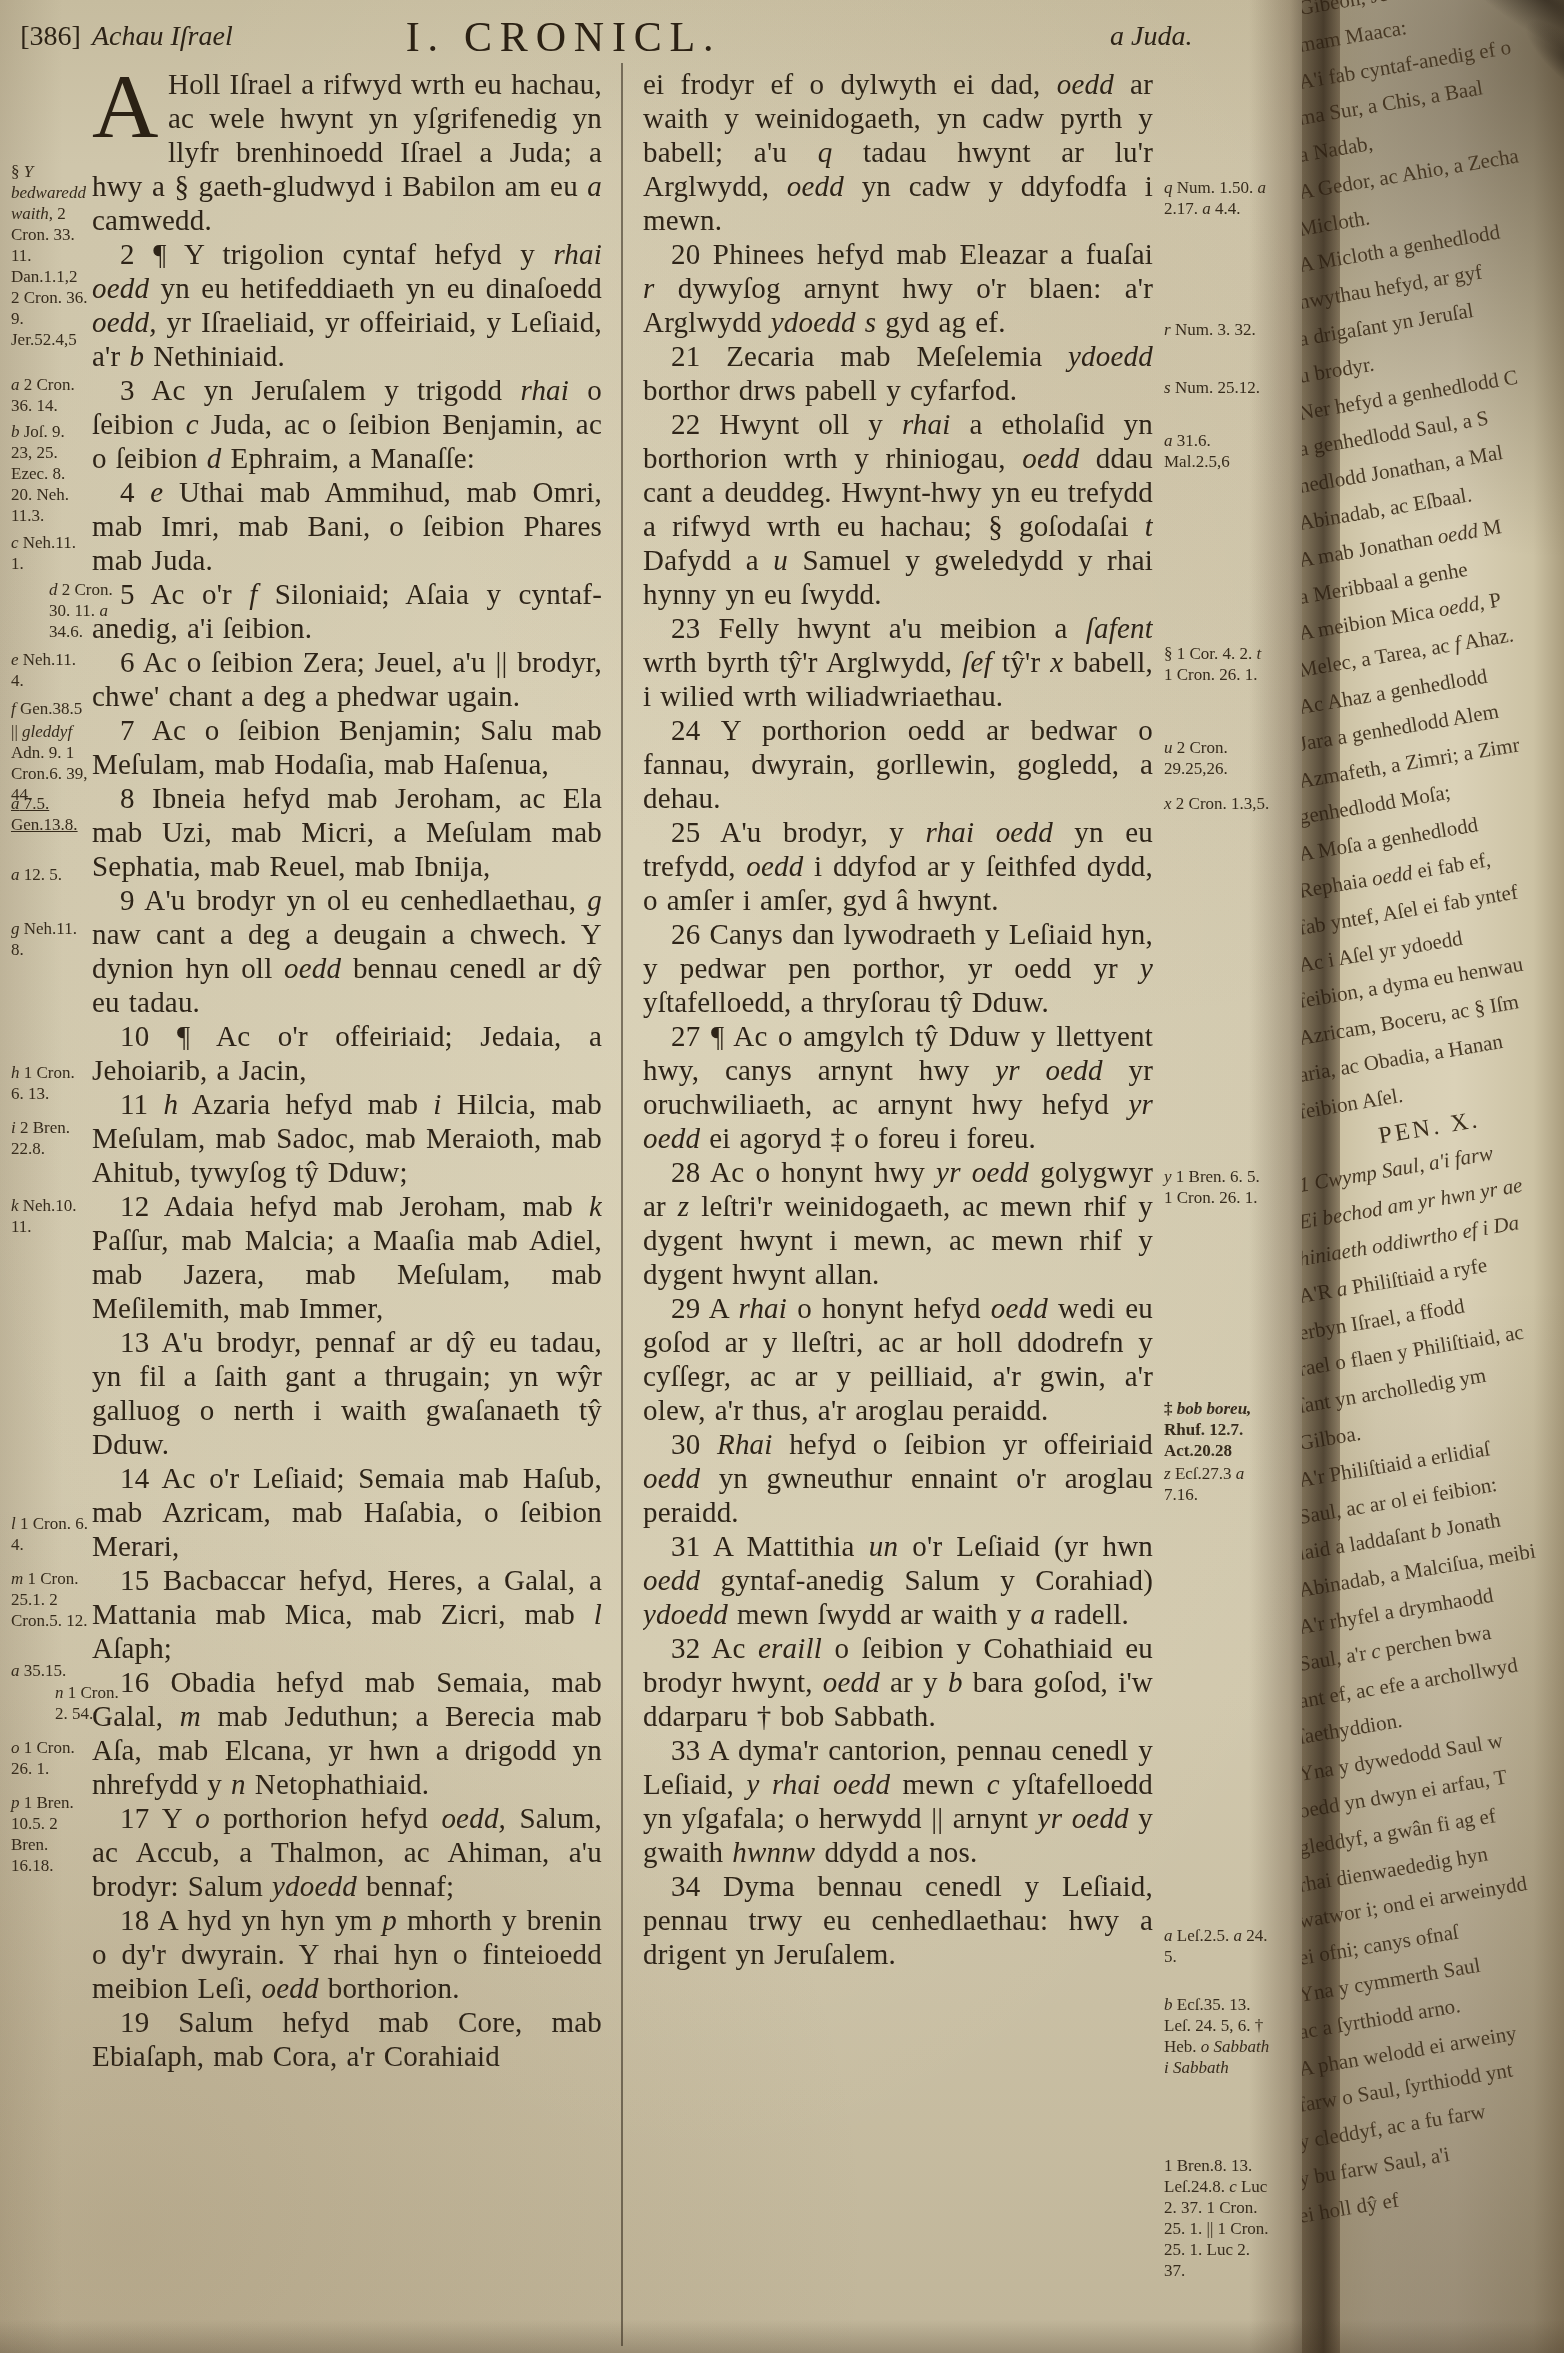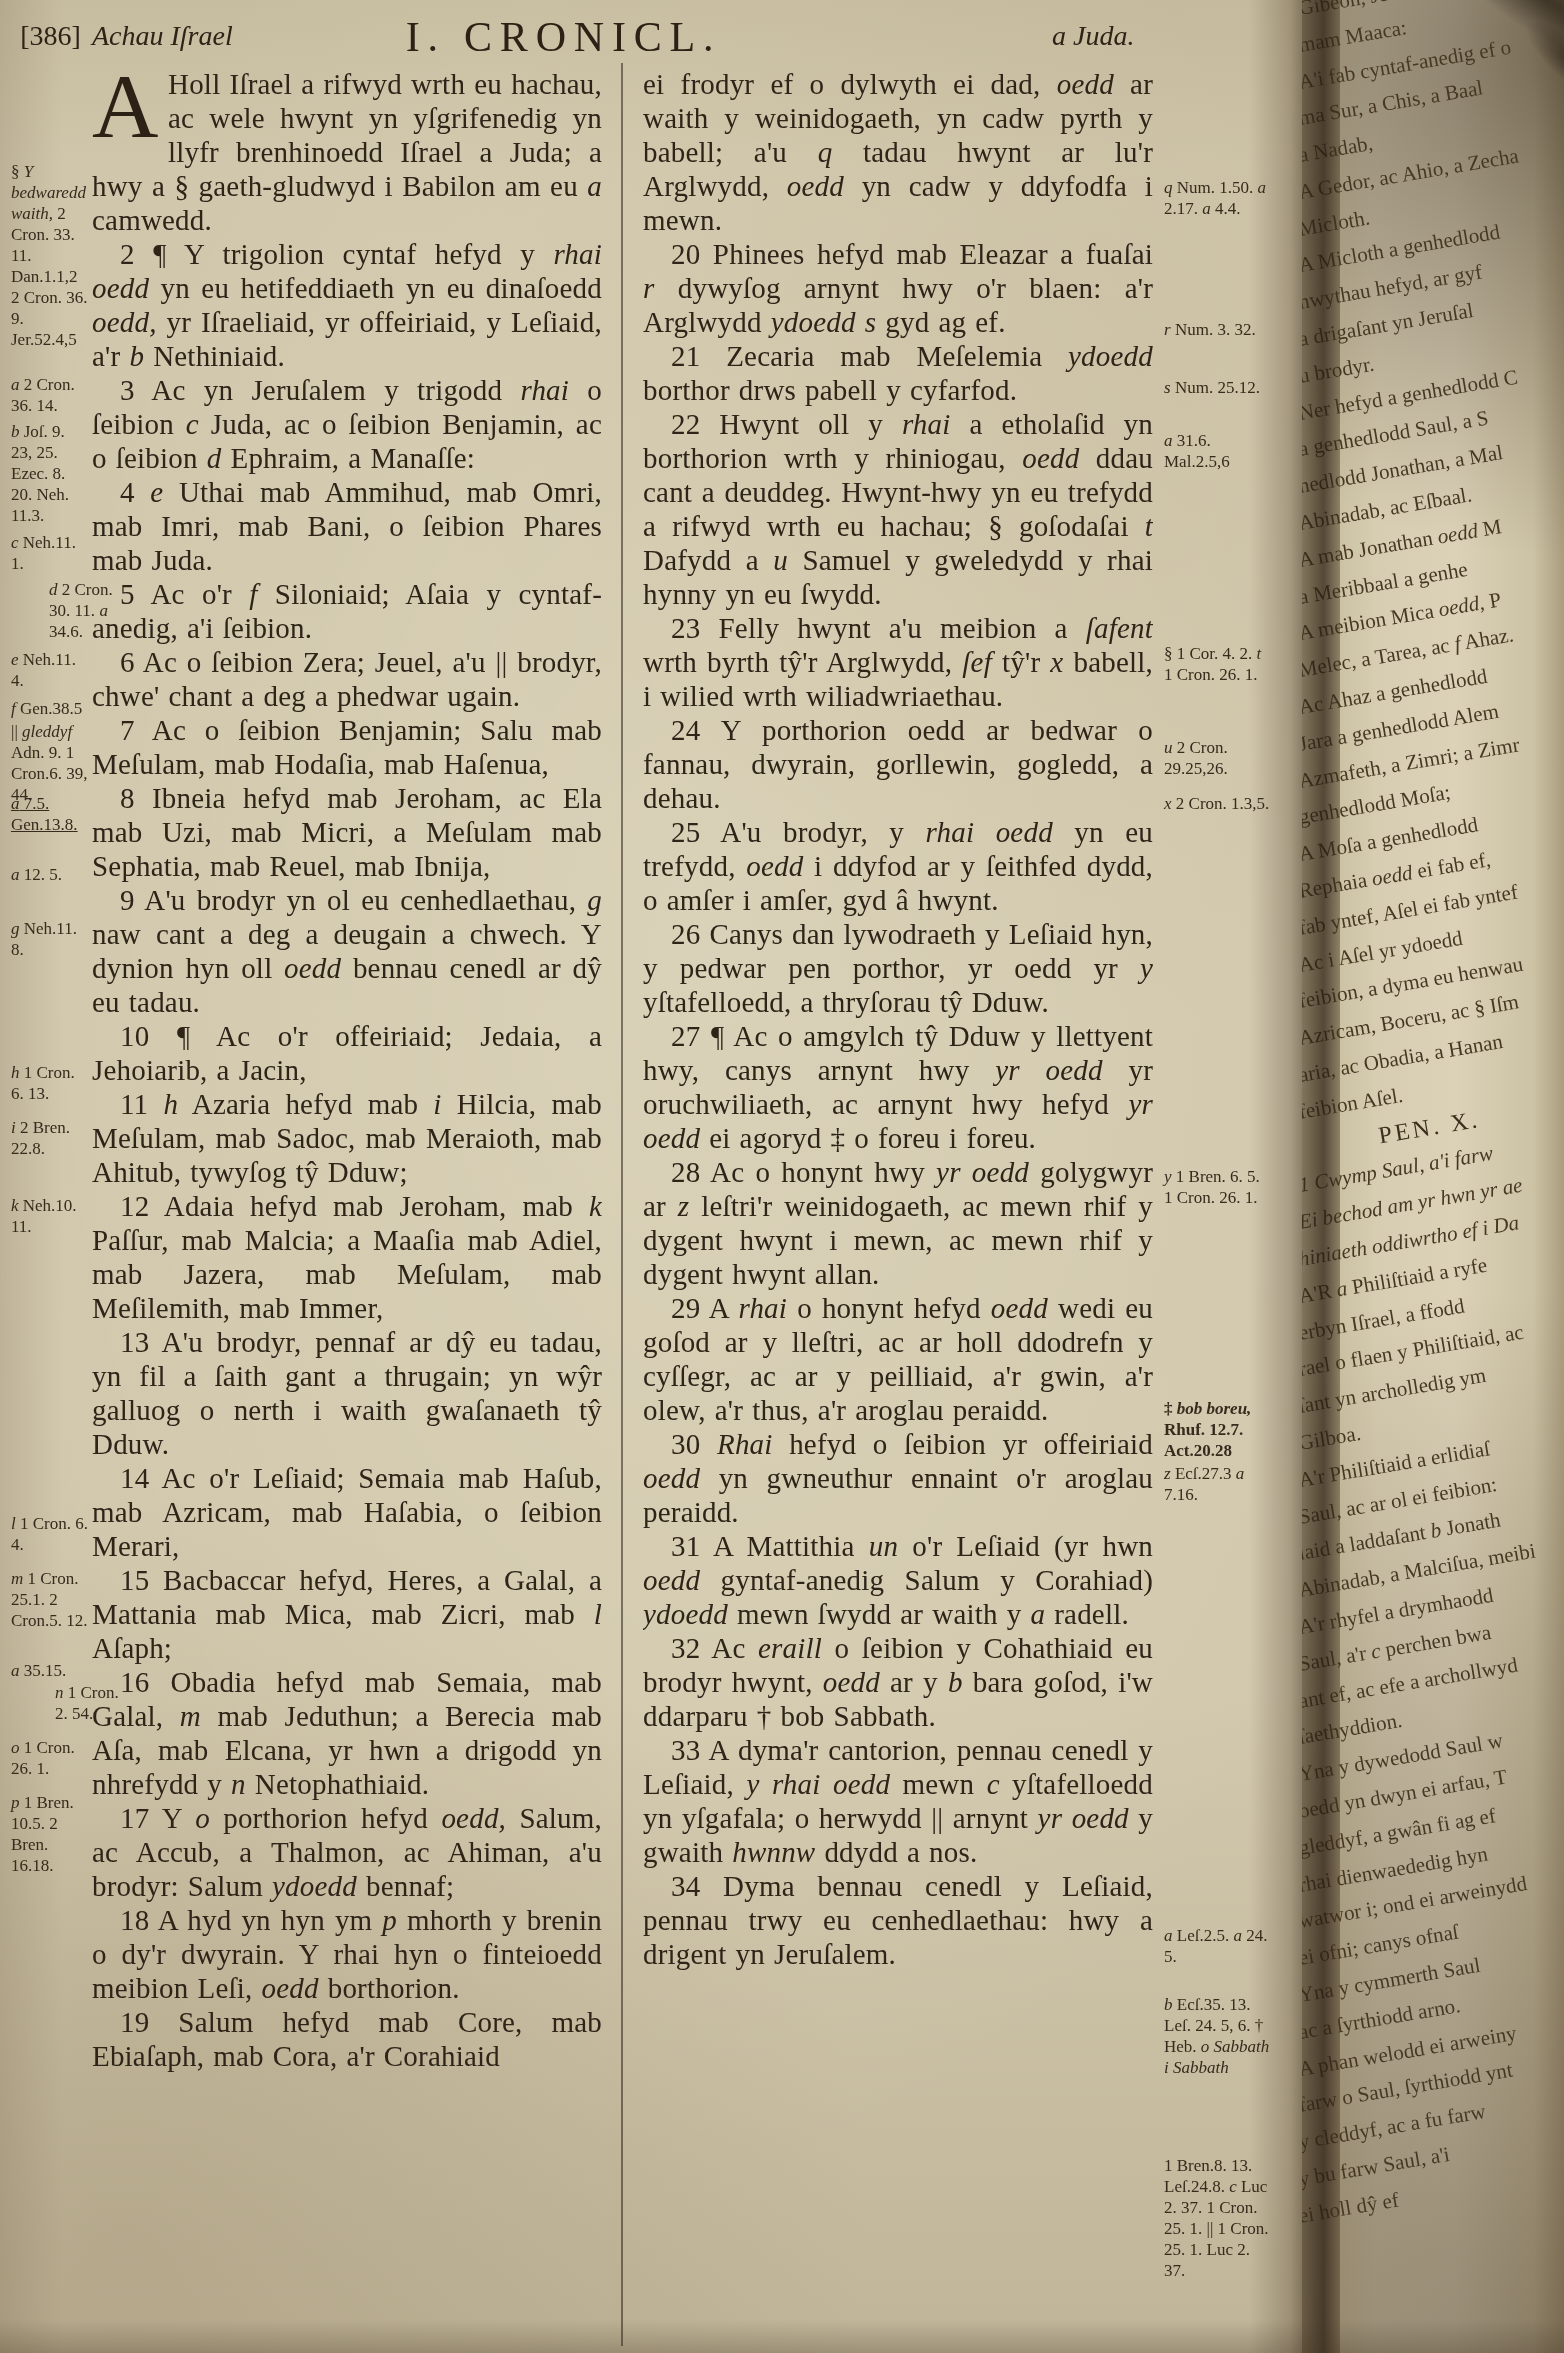--- a/index.html
+++ b/index.html
@@ -16,21 +16,21 @@
       radial-gradient(ellipse at 45% 40%, rgba(255,250,228,0.22), rgba(0,0,0,0) 62%),
       linear-gradient(90deg, rgba(90,70,45,0.16), rgba(0,0,0,0) 4%),
       linear-gradient(180deg, #c6bc9f 0%, #cfc6ab 7%, #d1c8ad 72%, #c0b599 100%);
   }
   
   .head-left  { position:absolute; left:20.3px;  top:20.3px; font-size:28px; color:#2d2316; white-space:nowrap; }
   .head-left .folio { font-style:normal; margin-right:11px; }
   .head-left .ltitle { font-style:italic; }
   .head-center{ position:absolute; left:368px; top:12.5px; width:391px; text-align:center;
                 font-size:42px; letter-spacing:7.8px; color:#2b2114; }
-  .head-right { position:absolute; left:1052px; top:20.3px; font-size:28px; font-style:italic; color:#2d2316; }
+  .head-right { position:absolute; left:1110px; top:20.3px; font-size:28px; font-style:italic; color:#2d2316; }
   
   .text-col {
     position:absolute; top:67px; height:2279px; overflow:hidden;
     font-size:29px; line-height:34px; color:#2e2418;
     text-align:justify; word-spacing:1.6px; letter-spacing:0.2px;
   }
   .col1 { left:92px; width:510px; }
   .col2 { left:643px; width:510px; }
   .column-rule { position:absolute; left:621px; top:63px; width:1.6px; height:2283px;
                  background:rgba(46,36,24,0.55); }

